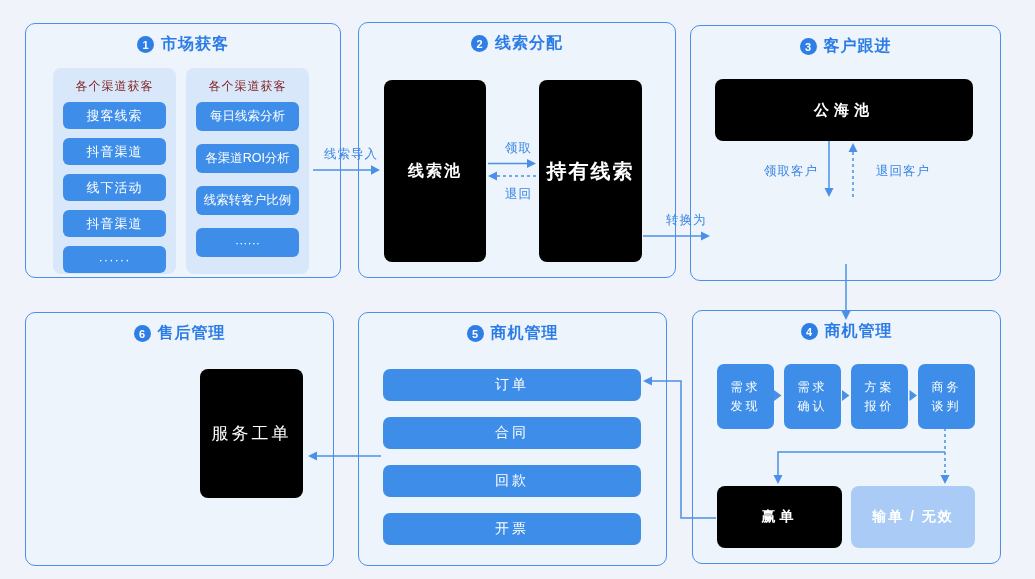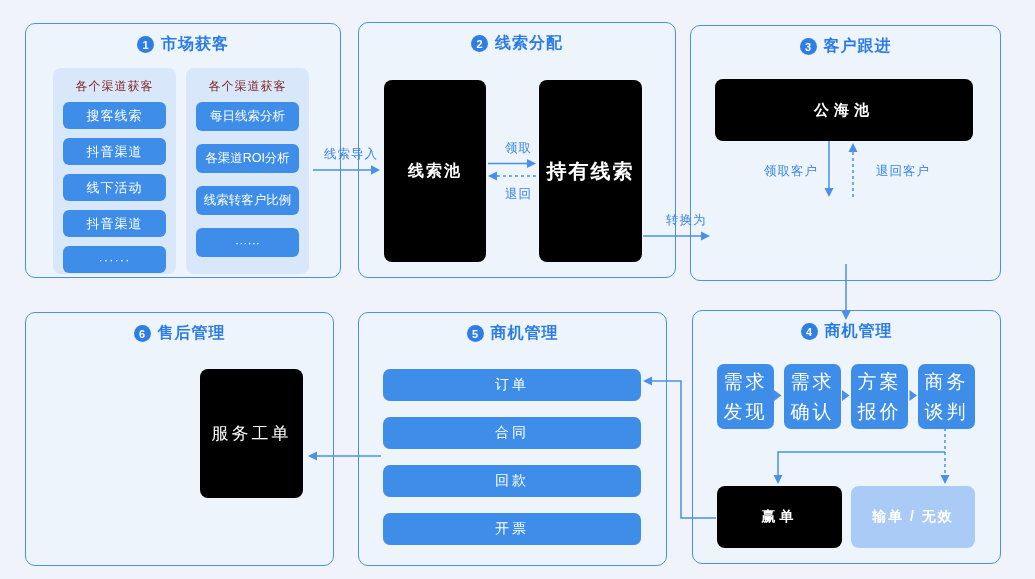--- a/index.html
+++ b/index.html
@@ -39,21 +39,21 @@
   #pool{left:25px;top:57px;width:102px;height:182px;font-size:16px;font-weight:bold;letter-spacing:2px}
   #held-leads{left:180px;top:57px;width:103px;height:182px;font-size:20px;font-weight:bold;letter-spacing:2px}
   
   #public-pool{left:24px;top:53px;width:258px;height:62px;font-size:15px;font-weight:bold;letter-spacing:5px}
   #held-customers{left:24px;top:175px;width:258px;height:62px;font-size:15px;font-weight:bold;letter-spacing:5px}
   
   #stages{position:absolute;left:24px;top:53px;width:258px;display:flex;gap:10px}
   #stages .stage{
     flex:1;height:65px;background:#3E8EE9;border-radius:7px;color:#fff;
     display:flex;align-items:center;justify-content:center;text-align:center;
-    font-size:19px;letter-spacing:3px;white-space:pre-line;line-height:1.55;
+    font-size:12px;letter-spacing:3px;white-space:pre-line;line-height:1.55;
   }
   #won{left:24px;top:175px;width:125px;height:62px;font-size:14px;font-weight:bold;letter-spacing:4px}
   #lost{left:158px;top:175px;width:124px;height:62px;font-size:14px;font-weight:bold;letter-spacing:2px;background:#A9CBF5}
   
   #biz-items{position:absolute;left:24px;top:56px;width:258px;display:flex;flex-direction:column;gap:16px}
   #biz-items .bar{
     height:32px;background:#3E8EE9;border-radius:7px;color:#fff;
     display:flex;align-items:center;justify-content:center;
     font-size:14px;letter-spacing:3px;
   }

